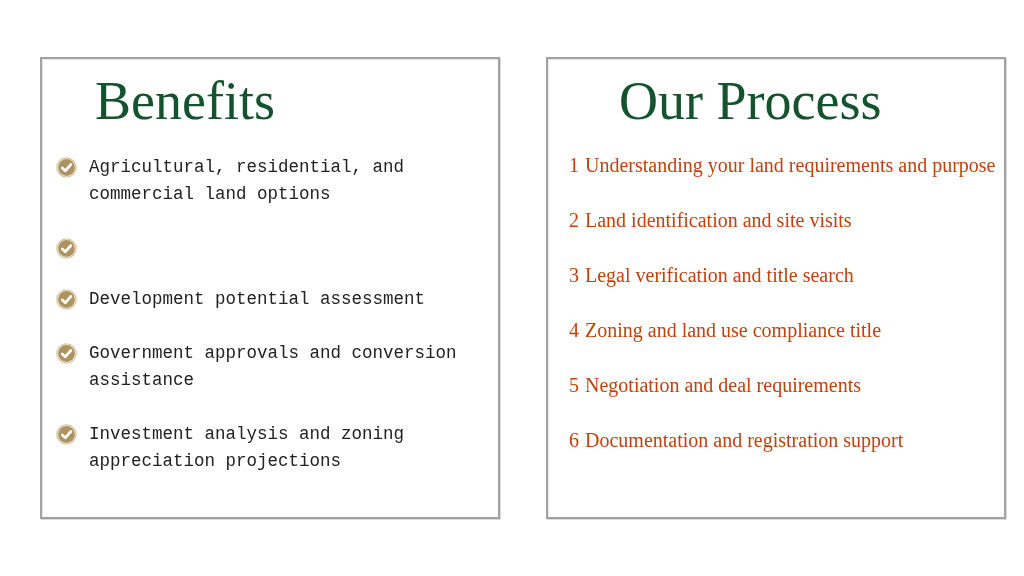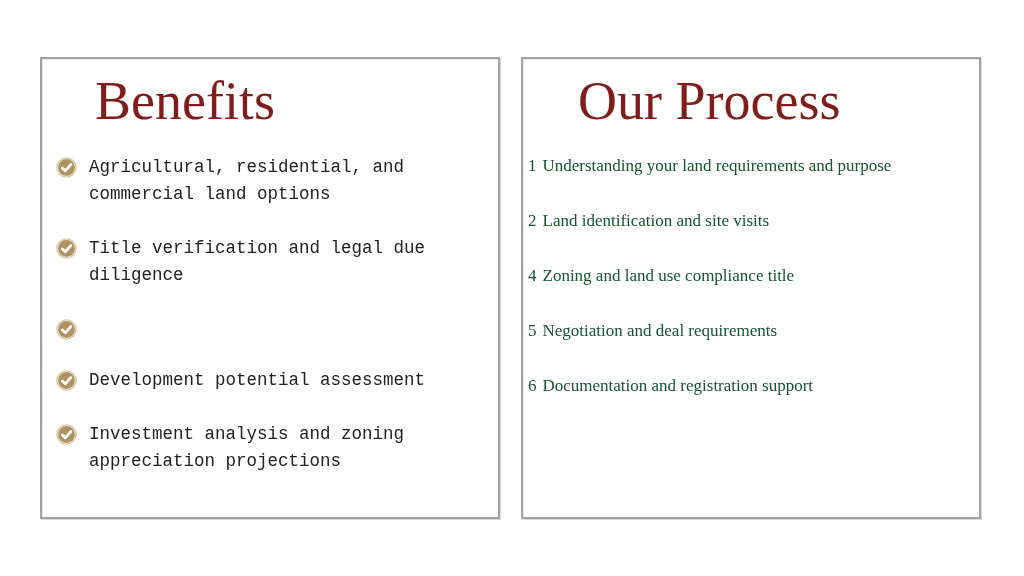--- a/index.html
+++ b/index.html
@@ -20,30 +20,30 @@
     position: absolute;
     top: 57px;
     width: 460px;
     height: 462px;
     box-sizing: border-box;
     background: #ffffff;
     border: 2px solid #a2a2a2;
     box-shadow: 1px 1px 0 #d9d9d9, inset 1px 1px 0 #e8e8e8;
   }
   .panel.left  { left: 40px; }
-  .panel.right { left: 521px; }
+  .panel.right { left: 546px; padding-left: 16px; }
 
   .panel-title {
     font-size: 54px;
     line-height: 1.1;
     font-weight: normal;
     margin: 0;
     padding-top: 13px;
     letter-spacing: 0px;
-    color: #7f1d1d;
+    color: #14532d;
   }
   .panel.left  .panel-title { padding-left: 53px; }
   .panel.right .panel-title { padding-left: 55px; }
 
   .benefit-list {
     margin-top: 23px;
   }
   .benefit-item {
     display: flex;
     align-items: flex-start;
@@ -64,24 +64,24 @@
     color: #222222;
     font-family: Liberation Mono, monospace;
   }
 
   .step-list {
     margin-top: 21px;
   }
   .step-item {
     padding-left: 5px;
     margin-bottom: 28px;
-    font-size: 17px;
+    font-size: 20px;
     line-height: 27px;
     white-space: nowrap;
-    color: #14532d;
+    color: #c2410c;
   }
   .step-number { margin-right: 6px; }
 </style>
 </head>
 <body>
 
 <div class="slide">
 
   <div class="panel left">
     <h1 class="panel-title">Benefits</h1>
@@ -90,46 +90,46 @@
 
       <div class="benefit-item">
         <svg class="badge" viewBox="0 0 24 24">
           <circle cx="12" cy="12" r="11" fill="none" stroke-width="1.6" stroke="#d6c9a7"></circle>
           <circle cx="12" cy="12" r="9.6" fill="#ae9260"></circle>
           <path d="M7.2 12.6 L10.6 15.8 L17 8.6" fill="none" stroke-width="3.1" stroke-linecap="round" stroke-linejoin="round" stroke="#ffffff"></path>
         </svg>
         <div class="benefit-label">Agricultural, residential, and commercial land options</div>
       </div>
 
-      <div class="benefit-item">
-        <svg class="badge" viewBox="0 0 24 24">
-          <circle cx="12" cy="12" r="11" fill="none" stroke-width="1.6" stroke="#d6c9a7"></circle>
-          <circle cx="12" cy="12" r="9.6" fill="#ae9260"></circle>
-          <path d="M7.2 12.6 L10.6 15.8 L17 8.6" fill="none" stroke-width="3.1" stroke-linecap="round" stroke-linejoin="round" stroke="#ffffff"></path>
-        </svg>
-        <div class="benefit-label">Title verification and legal due diligence</div>
-      </div>
 
       <div class="benefit-item">
         <svg class="badge" viewBox="0 0 24 24">
           <circle cx="12" cy="12" r="11" fill="none" stroke-width="1.6" stroke="#d6c9a7"></circle>
           <circle cx="12" cy="12" r="9.6" fill="#ae9260"></circle>
           <path d="M7.2 12.6 L10.6 15.8 L17 8.6" fill="none" stroke-width="3.1" stroke-linecap="round" stroke-linejoin="round" stroke="#ffffff"></path>
         </svg>
       </div>
 
       <div class="benefit-item">
         <svg class="badge" viewBox="0 0 24 24">
           <circle cx="12" cy="12" r="11" fill="none" stroke-width="1.6" stroke="#d6c9a7"></circle>
           <circle cx="12" cy="12" r="9.6" fill="#ae9260"></circle>
           <path d="M7.2 12.6 L10.6 15.8 L17 8.6" fill="none" stroke-width="3.1" stroke-linecap="round" stroke-linejoin="round" stroke="#ffffff"></path>
         </svg>
         <div class="benefit-label">Development potential assessment</div>
       </div>
 
+      <div class="benefit-item">
+        <svg class="badge" viewBox="0 0 24 24">
+          <circle cx="12" cy="12" r="11" fill="none" stroke-width="1.6" stroke="#d6c9a7"></circle>
+          <circle cx="12" cy="12" r="9.6" fill="#ae9260"></circle>
+          <path d="M7.2 12.6 L10.6 15.8 L17 8.6" fill="none" stroke-width="3.1" stroke-linecap="round" stroke-linejoin="round" stroke="#ffffff"></path>
+        </svg>
+        <div class="benefit-label">Government approvals and conversion assistance</div>
+      </div>
 
       <div class="benefit-item">
         <svg class="badge" viewBox="0 0 24 24">
           <circle cx="12" cy="12" r="11" fill="none" stroke-width="1.6" stroke="#d6c9a7"></circle>
           <circle cx="12" cy="12" r="9.6" fill="#ae9260"></circle>
           <path d="M7.2 12.6 L10.6 15.8 L17 8.6" fill="none" stroke-width="3.1" stroke-linecap="round" stroke-linejoin="round" stroke="#ffffff"></path>
         </svg>
         <div class="benefit-label">Investment analysis and zoning appreciation projections</div>
       </div>
 
@@ -142,20 +142,23 @@
     <div class="step-list">
 
       <div class="step-item">
         <span class="step-number">1</span><span class="step-label">Understanding your land requirements and purpose</span>
       </div>
 
       <div class="step-item">
         <span class="step-number">2</span><span class="step-label">Land identification and site visits</span>
       </div>
 
+      <div class="step-item">
+        <span class="step-number">3</span><span class="step-label">Legal verification and title search</span>
+      </div>
 
       <div class="step-item">
         <span class="step-number">4</span><span class="step-label">Zoning and land use compliance title</span>
       </div>
 
       <div class="step-item">
         <span class="step-number">5</span><span class="step-label">Negotiation and deal requirements</span>
       </div>
 
       <div class="step-item">

